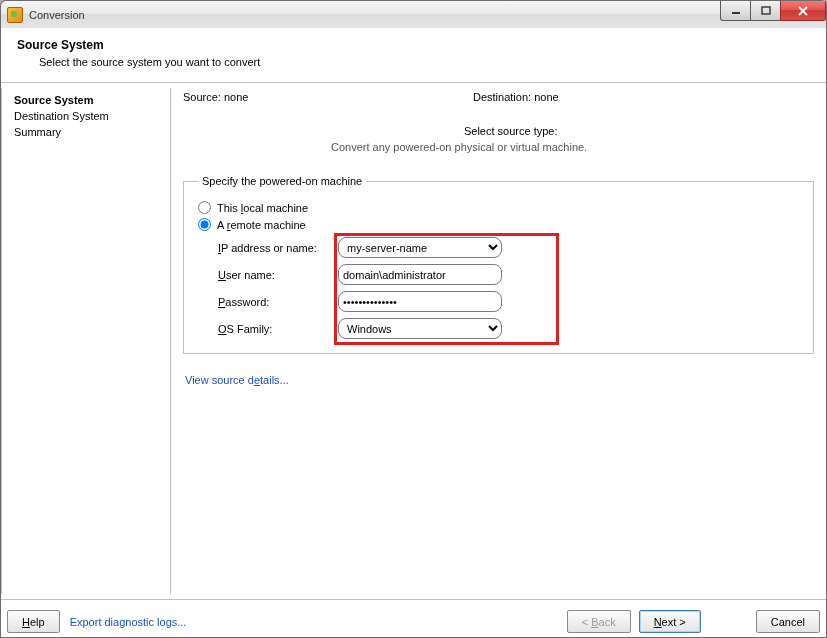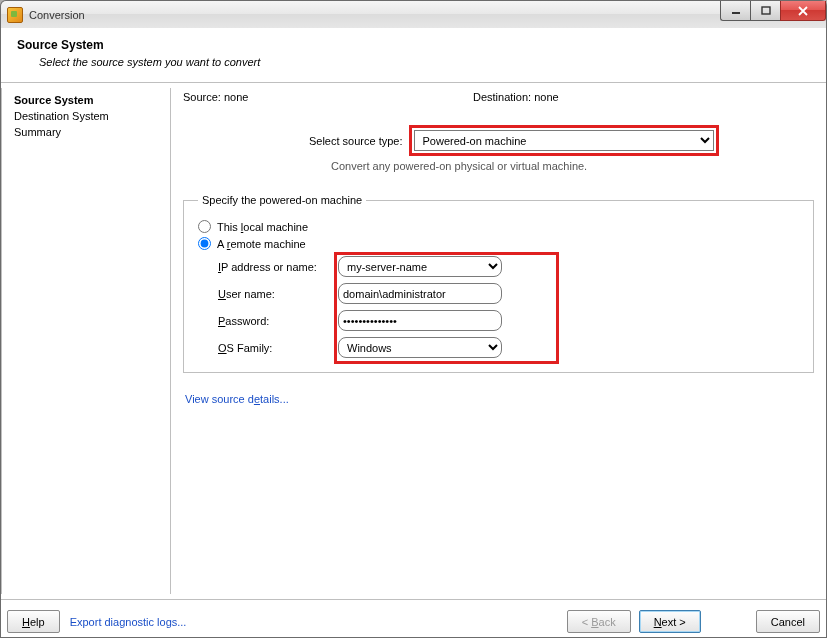--- a/index.html
+++ b/index.html
@@ -75,21 +75,21 @@
     border: 1px solid #6b6b6b;
     border-top: none;
     height: 610px;
     display: flex;
     flex-direction: column;
   }
   .header-pane {
     padding: 10px 16px 14px 16px;
   }
   .header-pane h1 { font-size: 12px; font-weight: bold; }
-  .header-pane p { font-size: 11px; padding-left: 22px; margin-top: 4px; font-style: italic; }
+  .header-pane p { font-size: 11px; padding-left: 22px; margin-top: 4px; }
 
   .body-row {
     display: flex;
     flex: 1;
     border-top: 1px solid #bfbfbf;
     border-bottom: 1px solid #bfbfbf;
     background: #fff;
   }
   .sidebar {
     width: 170px;
@@ -262,25 +262,20 @@
             <span>none</span>
           </span>
           <span class="pair">
             <b>Destination:</b>
             <span>none</span>
           </span>
         </div>
 
         <div class="row select-source">
           <span class="lbl">Select source type:</span>
-          <span class="highlight-red">
-            <select style="width:300px">
-              <option>Powered-on machine</option>
-            </select>
-          </span>
         </div>
         <div style="margin-left:142px;" class="hint">Convert any powered-on physical or virtual machine.</div>
 
         <fieldset>
           <legend>Specify the powered-on machine</legend>
 
           <div class="radio-row">
             <input type="radio" name="machine" style="">
             <span>This <span class="underline-accessor">l</span>ocal machine</span>
           </div>

